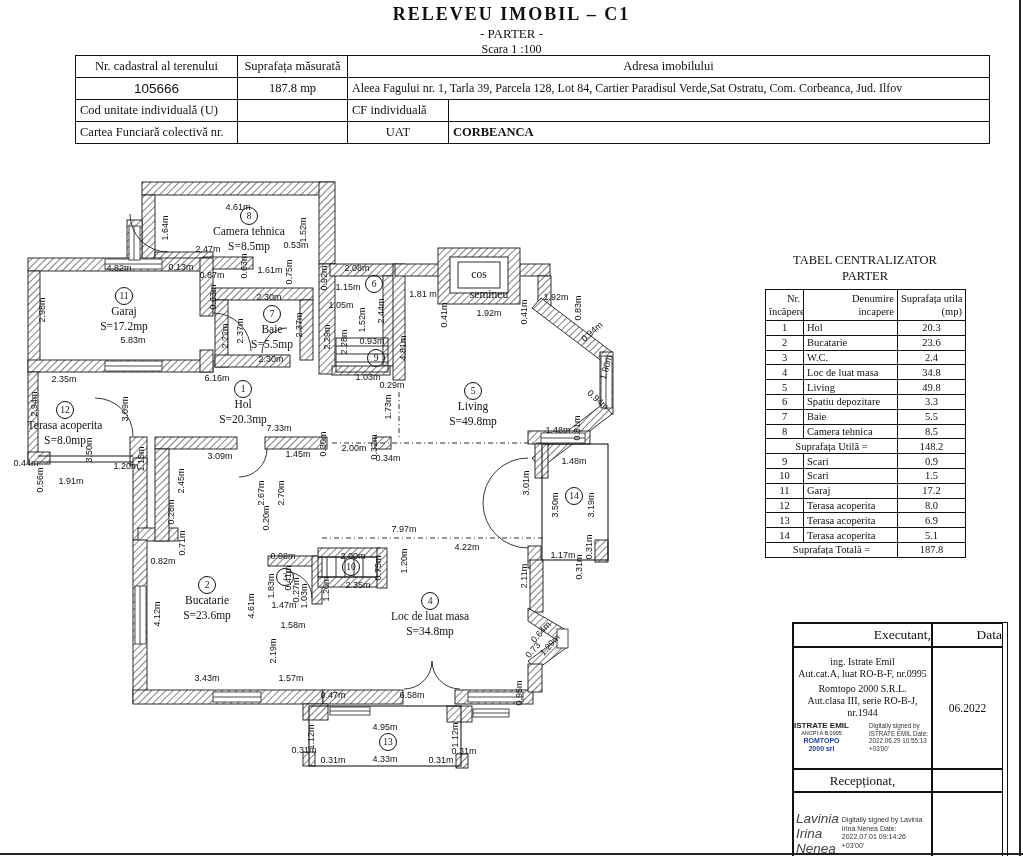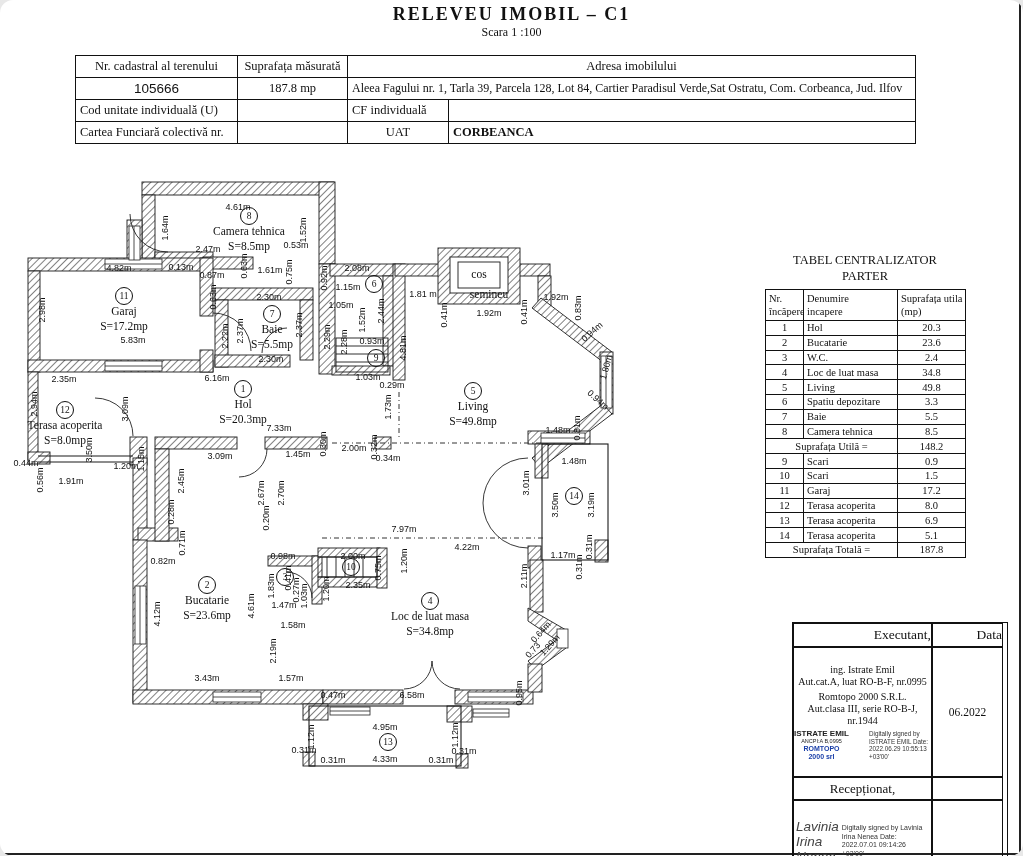--- a/index.html
+++ b/index.html
@@ -1,49 +1,49 @@
 <!DOCTYPE html>
 <html><head>
 <meta charset="utf-8">
 <style>
   html,body{margin:0;padding:0;background:#e8e8e8;}
   #page{position:relative;width:1023px;height:856px;background:#ffffff;overflow:hidden;
-        font-family:"Liberation Serif","DejaVu Serif",serif;color:#111;border-radius:13px;}
+        font-family:"Liberation Serif","DejaVu Serif",serif;color:#111;}
   
   #page .edge-right{position:absolute;right:2px;top:0;width:2px;height:856px;background:#222;}
   #page .edge-bottom{position:absolute;left:0;bottom:1px;width:1023px;height:2px;background:#222;}
 
   
   .titleblock{position:absolute;left:0;top:4px;width:1023px;text-align:center;}
   .t1{font-size:18px;letter-spacing:2px;font-weight:600;}
   .t2{font-size:13px;margin-top:1px;}
   .t3{font-size:12px;}
 
   
-  table.hdr{position:absolute;left:75px;top:55px;width:841px;border-collapse:collapse;
+  table.hdr{position:absolute;left:75px;top:55px;width:915px;border-collapse:collapse;
             font-size:12.5px;table-layout:fixed;padding-left:32px;}
   table.hdr td{border:1.6px solid #111;height:21px;padding:0 4px;overflow:hidden;white-space:nowrap;}
   table.hdr td.c{text-align:center;}
   .mono-num{font-family:"Liberation Sans","DejaVu Sans",sans-serif;font-size:13.5px;}
   .bold{font-weight:bold;}
 
   
   .cz-title{position:absolute;left:765px;top:252px;width:200px;text-align:center;font-size:12.5px;line-height:16px;}
   table.cz{position:absolute;left:765px;top:289px;width:200px;border-collapse:collapse;
            font-size:10.5px;table-layout:fixed;}
   table.cz td{border:1.2px solid #111;padding:0 3px;height:13.8px;overflow:hidden;white-space:nowrap;}
   table.cz td.c{text-align:center;}
-  table.cz tr.hd td{height:30px;line-height:13px;text-align:left;}
+  table.cz tr.hd td{height:30px;line-height:13px;text-align:right;}
 
   
   .sig{position:absolute;left:792px;top:622px;width:214px;border:1.6px solid #111;
        display:grid;grid-template-columns:139px 71px;font-size:12px;}
   .sig > div{border:1px solid #111;}
   .sig .hd{text-align:right;font-size:13.5px;height:22px;line-height:22px;}
-  .sig .exec{height:112px;text-align:center;font-size:10px;line-height:12px;padding-top:16px;}
+  .sig .exec{height:112px;text-align:center;font-size:10px;line-height:12px;padding-top:8px;}
   .sig .dataval{display:flex;align-items:center;justify-content:center;font-size:11.5px;}
   .sig .recl{height:21px;line-height:21px;text-align:center;font-size:13px;}
   .sig .recsig{height:76px;display:flex;align-items:center;gap:3px;padding:2px;}
   .stamp{display:flex;justify-content:center;gap:20px;margin-top:3px;text-align:left;}
   .stamp .l{font-family:"Liberation Sans","DejaVu Sans",sans-serif;font-size:7px;line-height:7.5px;
             text-align:center;color:#222;}
   .stamp .l .big{font-size:8px;font-weight:bold;}
   .stamp .l .blue{color:#1a3fa8;font-weight:bold;}
   .stamp .r{font-family:"Liberation Sans","DejaVu Sans",sans-serif;font-size:6.3px;line-height:7.5px;
             width:62px;color:#333;}
@@ -58,20 +58,21 @@
 </style>
 </head>
 <body>
 
 <div id="page">
   <div class="edge-right"></div>
   <div class="edge-bottom"></div>
 
   <div class="titleblock">
     <div class="t1">RELEVEU  IMOBIL – C1</div>
+    <div class="t2">- PARTER -</div>
     <div class="t3">Scara 1 :100</div>
   </div>
 
   <table class="hdr">
     <colgroup>
         <col style="width:162px">
         <col style="width:110px">
         <col style="width:101px">
         <col>
       </colgroup>

